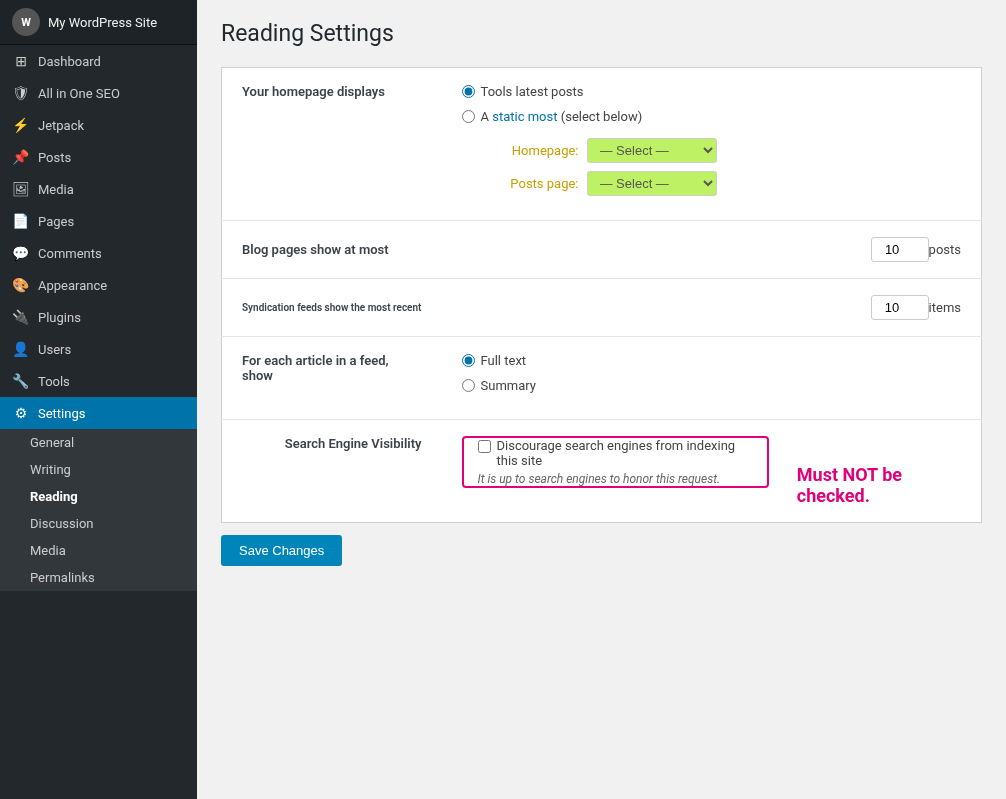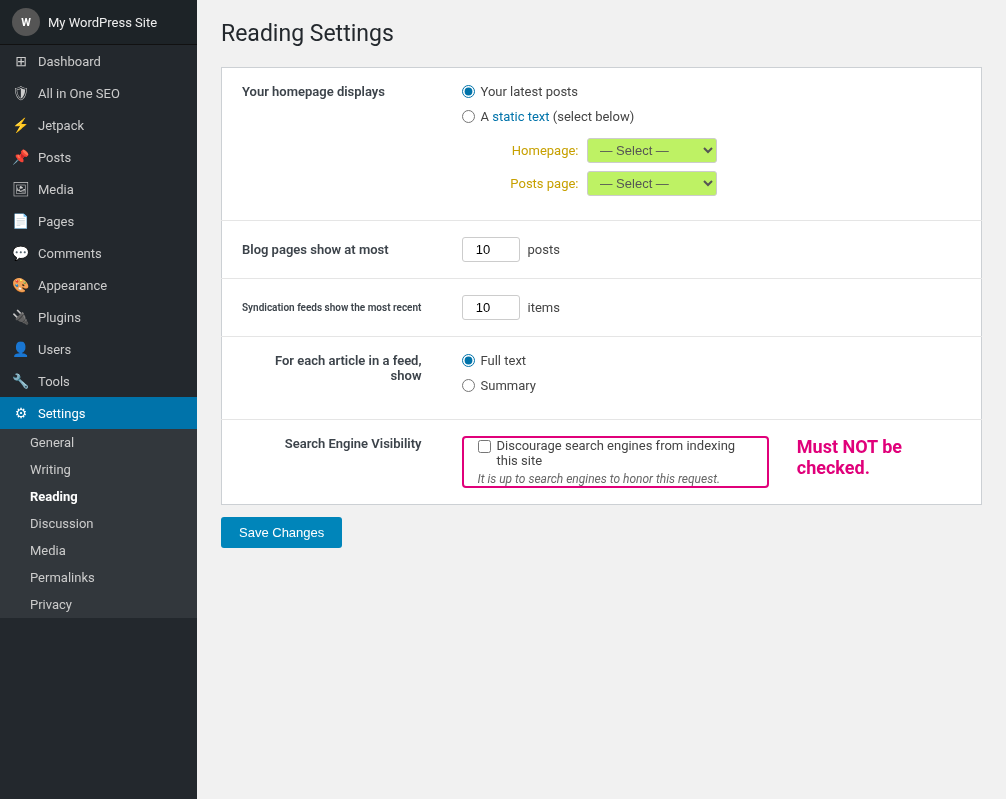--- a/index.html
+++ b/index.html
@@ -103,21 +103,21 @@
       border-radius: 3px;
       font-size: 13px;
       background: #bef264;
       color: #555;
       min-width: 130px;
     }
 
     .number-input {
       display: flex;
       align-items: center;
-      gap: 8px;
+      justify-content: flex-end;
     }
     .number-input input[type="number"] {
       width: 60px;
       padding: 4px 8px;
       border: 1px solid #ccc;
       border-radius: 3px;
       font-size: 13px;
       text-align: center;
     }
     .number-input .unit { color: #444; }
@@ -134,20 +134,21 @@
       font-style: italic;
       font-size: 12px;
       margin-top: 4px;
     }
 
     .must-not-check {
       color: #e0007a;
       font-size: 18px;
       font-weight: bold;
       margin-left: 16px;
+      margin-top: 28px;
     }
 
     .checkbox-highlight {
       border: 2px solid #e0007a;
       border-radius: 4px;
       padding: 0 14px;
       display: inline-flex;
       flex-direction: column;
     }
     .save-button {
@@ -221,45 +222,44 @@
       <div class="menu-arrow"></div>
     </a>
 
     <div class="sidebar-submenu">
       <a class="sidebar-submenu-item">General</a>
       <a class="sidebar-submenu-item">Writing</a>
       <a class="sidebar-submenu-item active">Reading</a>
       <a class="sidebar-submenu-item">Discussion</a>
       <a class="sidebar-submenu-item">Media</a>
       <a class="sidebar-submenu-item">Permalinks</a>
-      <a class="sidebar-submenu-item">Privacy</a>
     </div>
   </div>
 </div>
 
 <div id="main">
   <h1 class="page-title">Reading Settings</h1>
 
   <table style="width:100%; border-collapse:collapse; background:#fff; border:1px solid #ccd0d4;">
     <tbody>
 
       <tr>
         <th style="width:220px; padding:16px 20px; text-align:left; vertical-align:top; font-size:13px; font-weight:600; color:#3c434a; border-bottom:1px solid #e5e5e5; background:#fff;">
           <span>Your homepage displays</span>
         </th>
         <td style="padding:16px 20px; border-bottom:1px solid #e5e5e5; vertical-align:top;">
           <div class="radio-option">
             <input type="radio" name="show_on_front" id="radio_latest" checked="" style="">
-            <label for="radio_latest">Your latest posts</label>
+            <label for="radio_latest">Tools latest posts</label>
           </div>
           <div class="radio-option" style="margin-bottom:14px;">
             <input type="radio" name="show_on_front" id="radio_static" style="">
             <label for="radio_static">
               <span>A</span>
-              <a href="#" class="static-page-link">static text</a>
+              <a href="#" class="static-page-link">static most</a>
               <span>(select below)</span>
             </label>
           </div>
           <div class="select-row">
             <label style="color:#c7a000; min-width:95px; text-align:right;">Homepage:</label>
             <select>
               <option>— Select —</option>
             </select>
           </div>
           <div class="select-row">
@@ -289,21 +289,21 @@
         </th>
         <td style="padding:16px 20px; border-bottom:1px solid #e5e5e5; vertical-align:middle;">
           <div class="number-input">
             <input type="number" value="10" style="width: 58px; padding: 4px 8px; border: 1px solid rgb(204, 204, 204); border-radius: 3px; font-size: 13px;">
             <span class="unit">items</span>
           </div>
         </td>
       </tr>
 
       <tr>
-        <th style="width:220px; padding:16px 20px; text-align:right; vertical-align:top; font-size:13px; font-weight:600; color:#3c434a; border-bottom:1px solid #e5e5e5; background:#fff;">
+        <th style="width:220px; padding:16px 20px; text-align:left; vertical-align:top; font-size:13px; font-weight:600; color:#3c434a; border-bottom:1px solid #e5e5e5; background:#fff;">
           <span>For each article in a feed, show</span>
         </th>
         <td style="padding:16px 20px; border-bottom:1px solid #e5e5e5; vertical-align:top;">
           <div class="radio-option">
             <input type="radio" name="feed_type" id="radio_full" checked="" style="">
             <label for="radio_full">Full text</label>
           </div>
           <div class="radio-option">
             <input type="radio" name="feed_type" id="radio_summary" style="">
             <label for="radio_summary">Summary</label>

